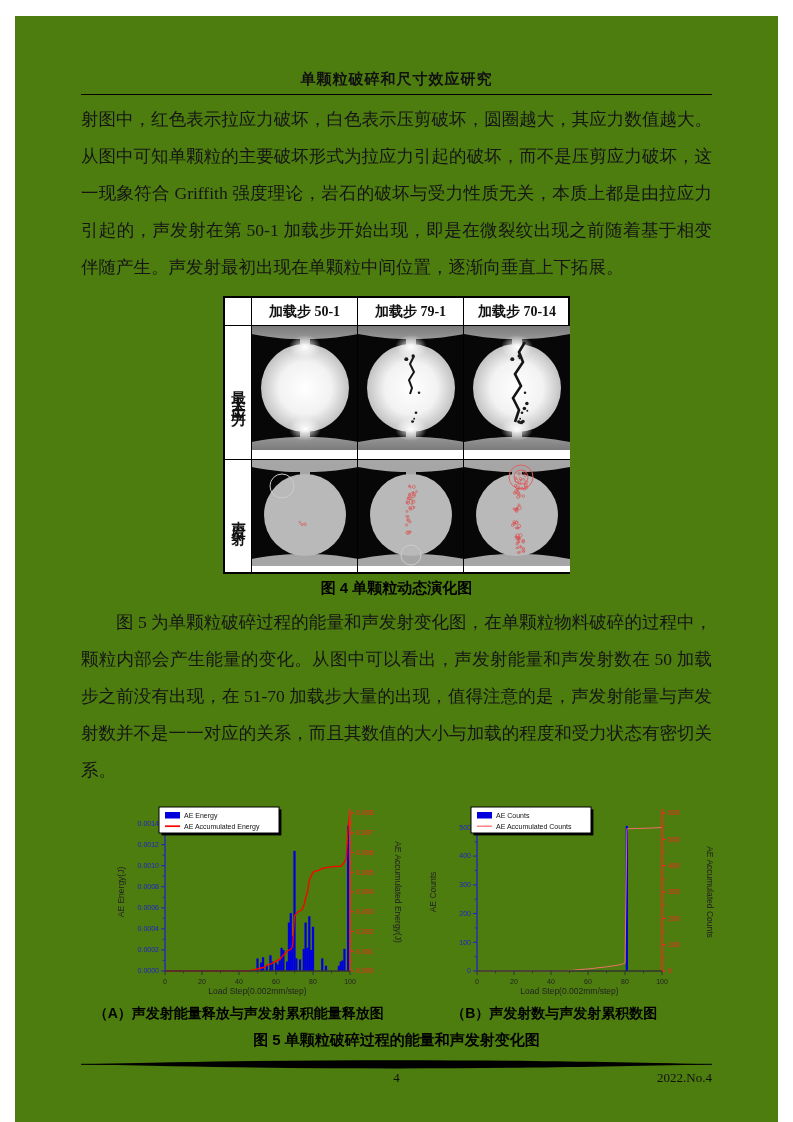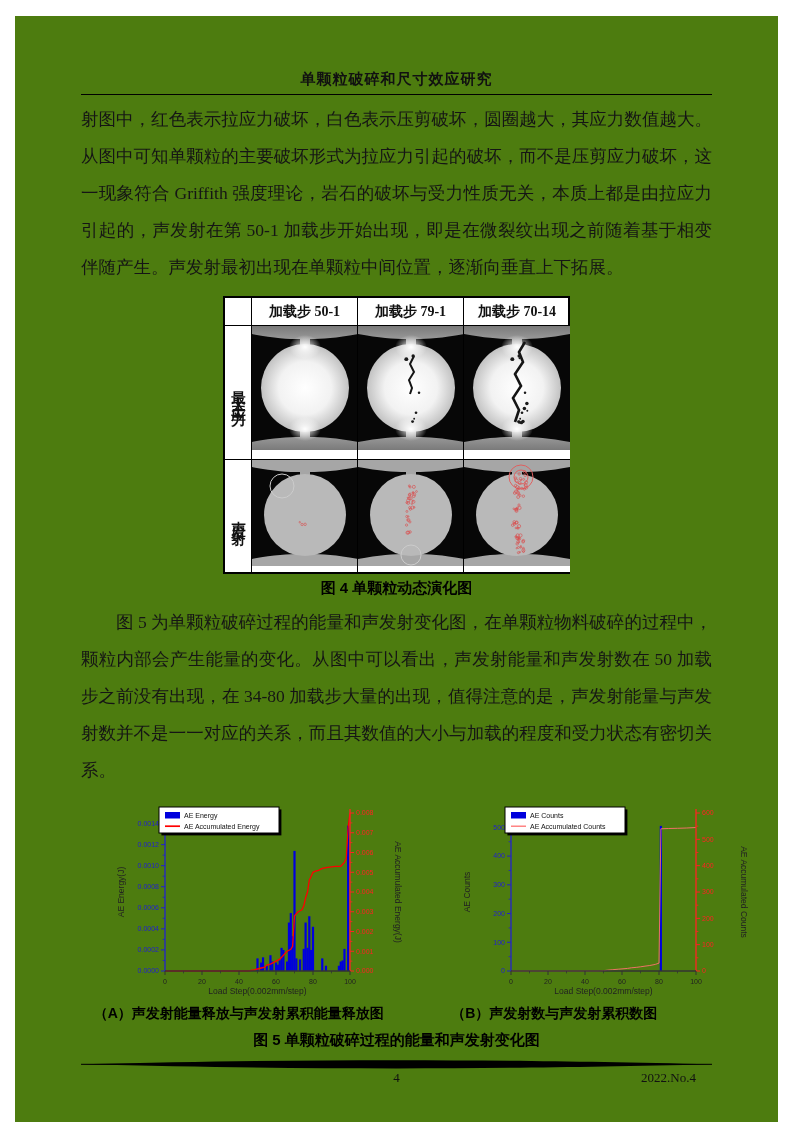--- a/index.html
+++ b/index.html
@@ -22,33 +22,33 @@
   .f4cell.last-col{border-right:none;}
   .f4cell.last-row{border-bottom:none;}
   .f4-colhead{font-weight:bold;font-size:14px;white-space:nowrap;text-align:right;}
   .f4-rowlab{font-weight:bold;font-size:14.5px;}
   .f4-rowlab span{writing-mode:vertical-lr;text-orientation:upright;letter-spacing:5px;}
   .imgcell{flex-direction:column;justify-content:flex-start;background:#fff;}
   .imgcell svg{display:block;}
   .fig-caption{text-align:center;font-family:"Liberation Sans","DejaVu Sans",sans-serif;
                font-weight:bold;font-size:15px;margin-top:5px;color:#000;}
   
-  .charts-row{display:flex;justify-content:flex-start;padding-left:32px;gap:56px;margin-top:14px;}
+  .charts-row{display:flex;justify-content:flex-start;padding-left:32px;gap:22px;margin-top:14px;}
   .chart-box svg{display:block;}
   .chart-box svg text{font-family:"Liberation Sans","DejaVu Sans",sans-serif;}
   .subcaps{display:flex;padding-left:0;margin-top:6px;}
   .subcap{width:50%;text-align:center;font-family:"Liberation Sans","DejaVu Sans",sans-serif;
           font-weight:bold;font-size:14px;color:#000;}
   .fig5-caption{margin-top:8px;}
   
   .footer{position:absolute;left:66px;right:66px;top:1044px;}
   .footer-line{display:block;width:100%;height:9px;}
   .footer-row{position:relative;font-size:13px;margin-top:1px;height:18px;}
   .footer-page{position:absolute;left:0;right:0;text-align:center;}
-  .footer-issue{position:absolute;right:16px;text-align:right;}
+  .footer-issue{position:absolute;right:0;text-align:right;}
 </style>
 </head>
 <body>
 
 <div class="page">
 
   <div class="content">
     <div class="running-head">单颗粒破碎和尺寸效应研究</div>
     <div class="head-rule"></div>
 
@@ -306,21 +306,21 @@
               <circle cx="59.49327206923097" cy="91.51072303867335" r="1.0050402949245543" fill="none" stroke="#d94f4f" stroke-width="0.7" opacity="0.9"></circle>
               <circle cx="59.368641661846006" cy="90.3301548886184" r="1.5844217249657064" fill="none" stroke="#d94f4f" stroke-width="0.7" opacity="0.9"></circle>
               <circle cx="59.42197822206957" cy="88.25622972972731" r="0.9695901920438957" fill="none" stroke="#d94f4f" stroke-width="0.7" opacity="0.9"></circle>
               <circle cx="55.86159446597277" cy="92.13834952961174" r="0.7188790294924554" fill="none" stroke="#d94f4f" stroke-width="0.7" opacity="0.9"></circle>
             </svg>
           </div>
       </div>
     </div>
     <div class="fig-caption">图 4 单颗粒动态演化图</div>
 
-    <p class="para indent">图 5 为单颗粒破碎过程的能量和声发射变化图，在单颗粒物料破碎的过程中，颗粒内部会产生能量的变化。从图中可以看出，声发射能量和声发射数在 50 加载步之前没有出现，在 34-80 加载步大量的出现，值得注意的是，声发射能量与声发射数并不是一一对应的关系，而且其数值的大小与加载的程度和受力状态有密切关系。</p>
+    <p class="para indent">图 5 为单颗粒破碎过程的能量和声发射变化图，在单颗粒物料破碎的过程中，颗粒内部会产生能量的变化。从图中可以看出，声发射能量和声发射数在 50 加载步之前没有出现，在 51-70 加载步大量的出现，值得注意的是，声发射能量与声发射数并不是一一对应的关系，而且其数值的大小与加载的程度和受力状态有密切关系。</p>
 
     <div class="charts-row">
       <div class="chart-box">
           <svg id="chartA" width="290" height="196" viewBox="0 0 290 196">
             <rect x="143.4" y="155.36" width="2.2" height="12.639999999999986" fill="#0000dd"></rect>
             <rect x="147.1" y="159.57333333333332" width="2.2" height="8.426666666666677" fill="#0000dd"></rect>
             <rect x="148.95000000000002" y="154.30666666666667" width="2.2" height="13.693333333333328" fill="#0000dd"></rect>
             <rect x="152.65" y="162.73333333333332" width="2.2" height="5.26666666666668" fill="#0000dd"></rect>
             <rect x="156.35" y="152.2" width="2.2" height="15.800000000000011" fill="#0000dd"></rect>
             <rect x="158.20000000000002" y="158.52" width="2.2" height="9.47999999999999" fill="#0000dd"></rect>

